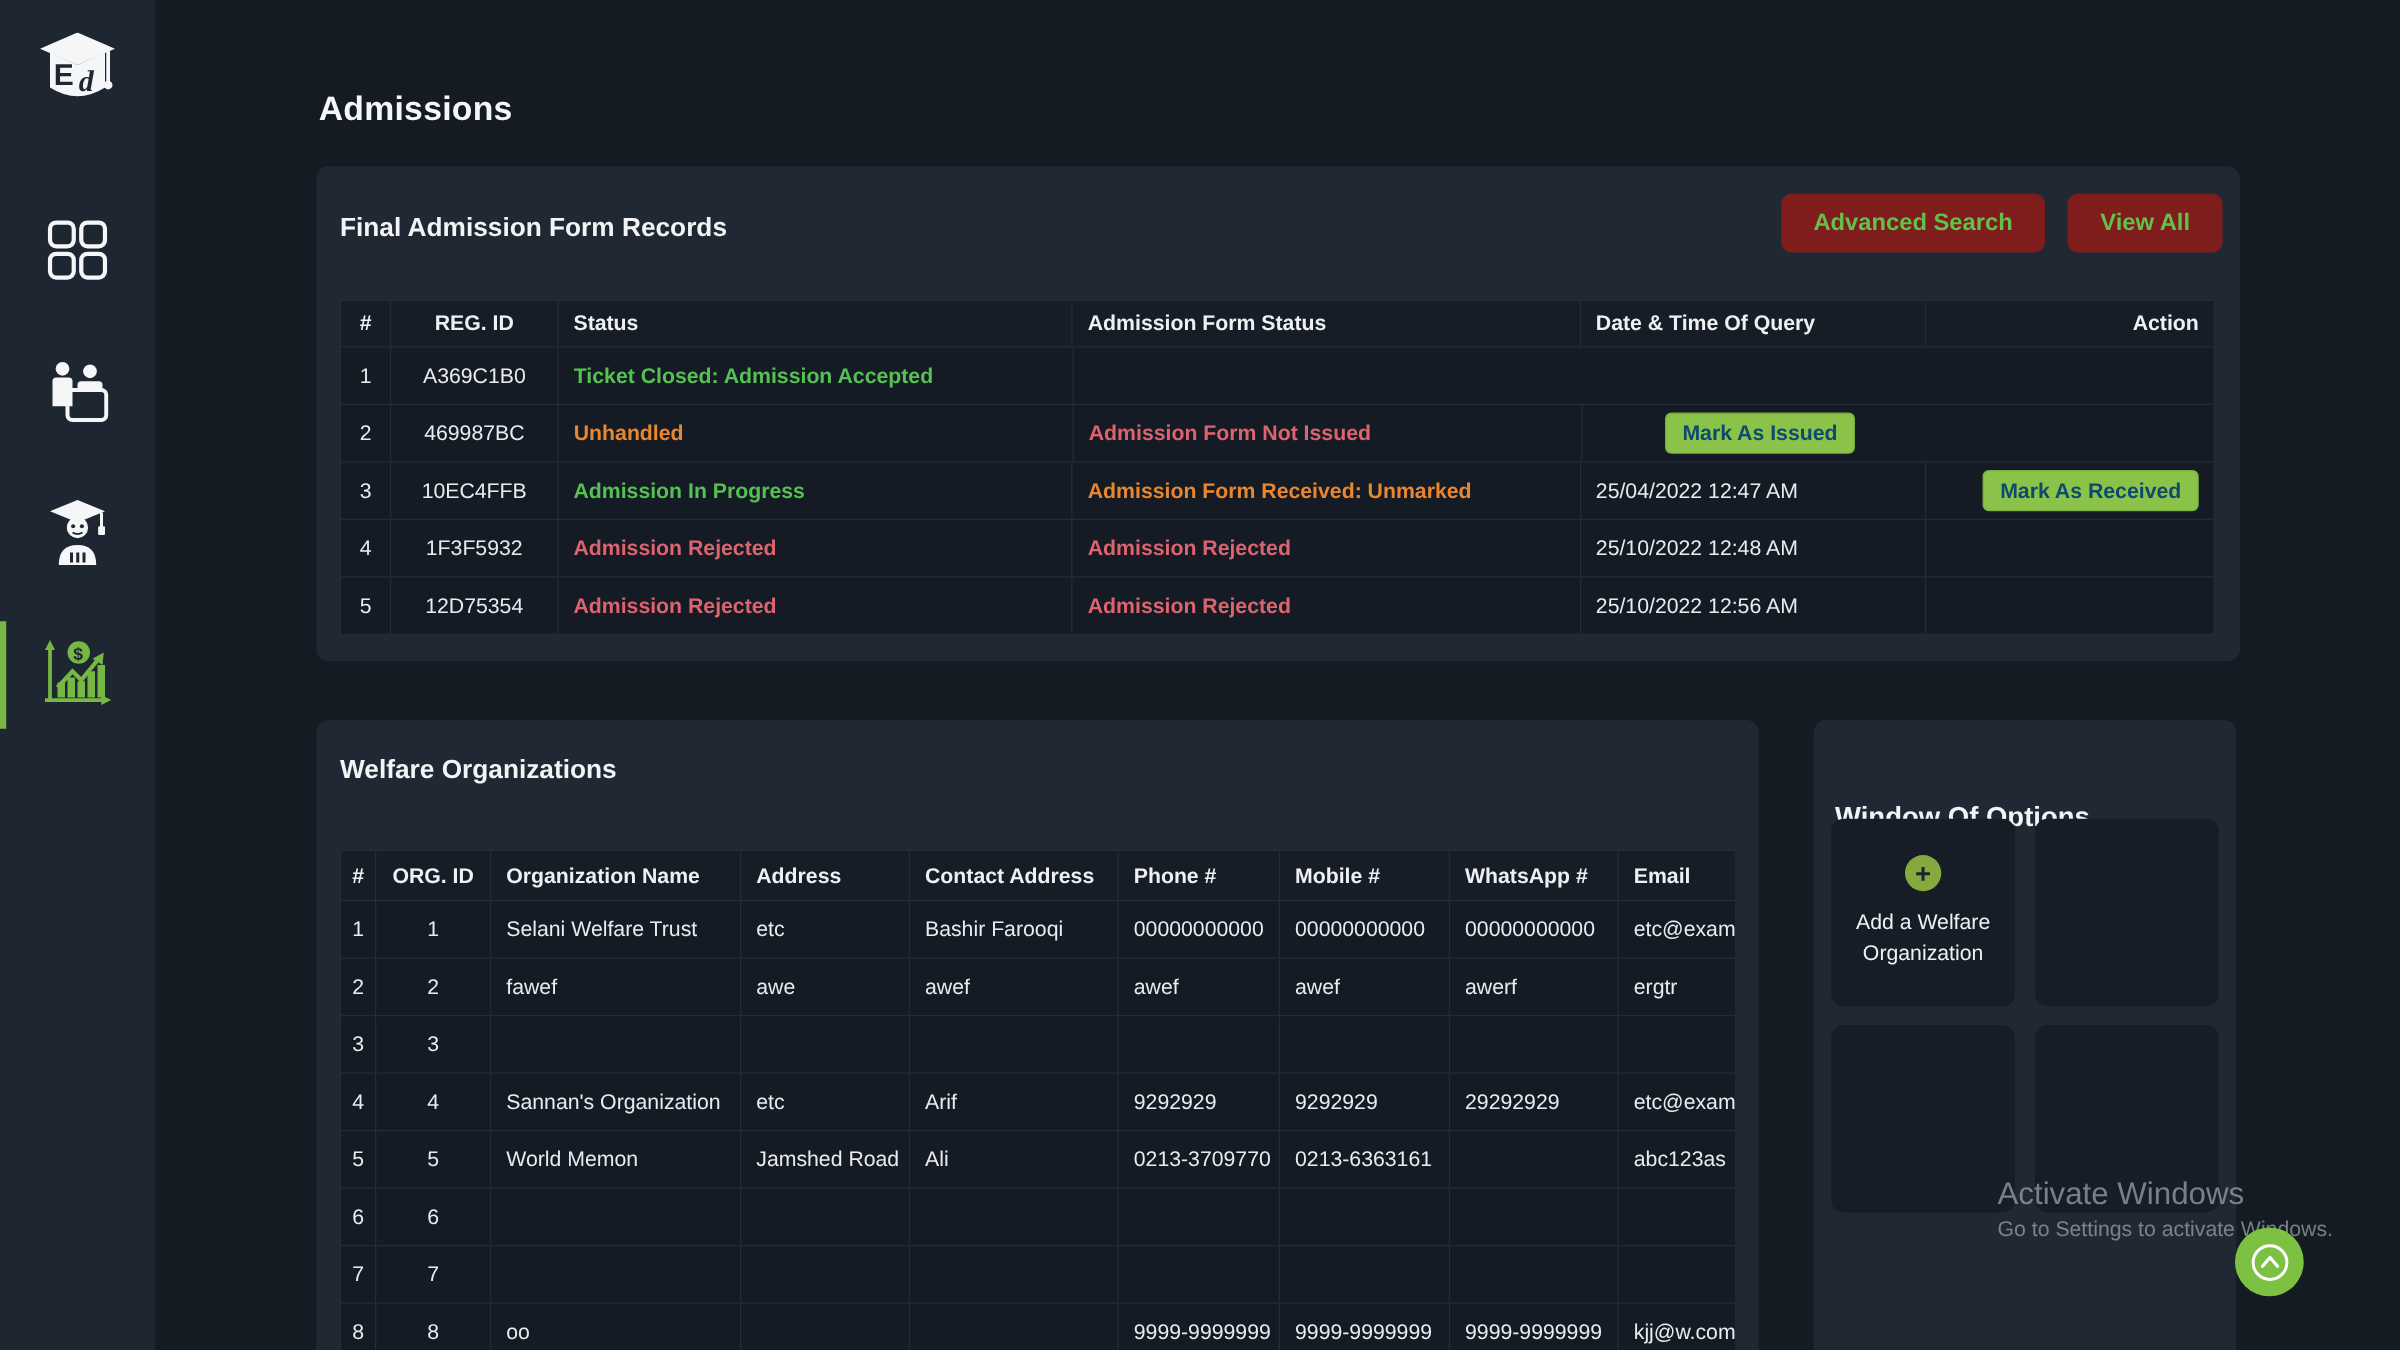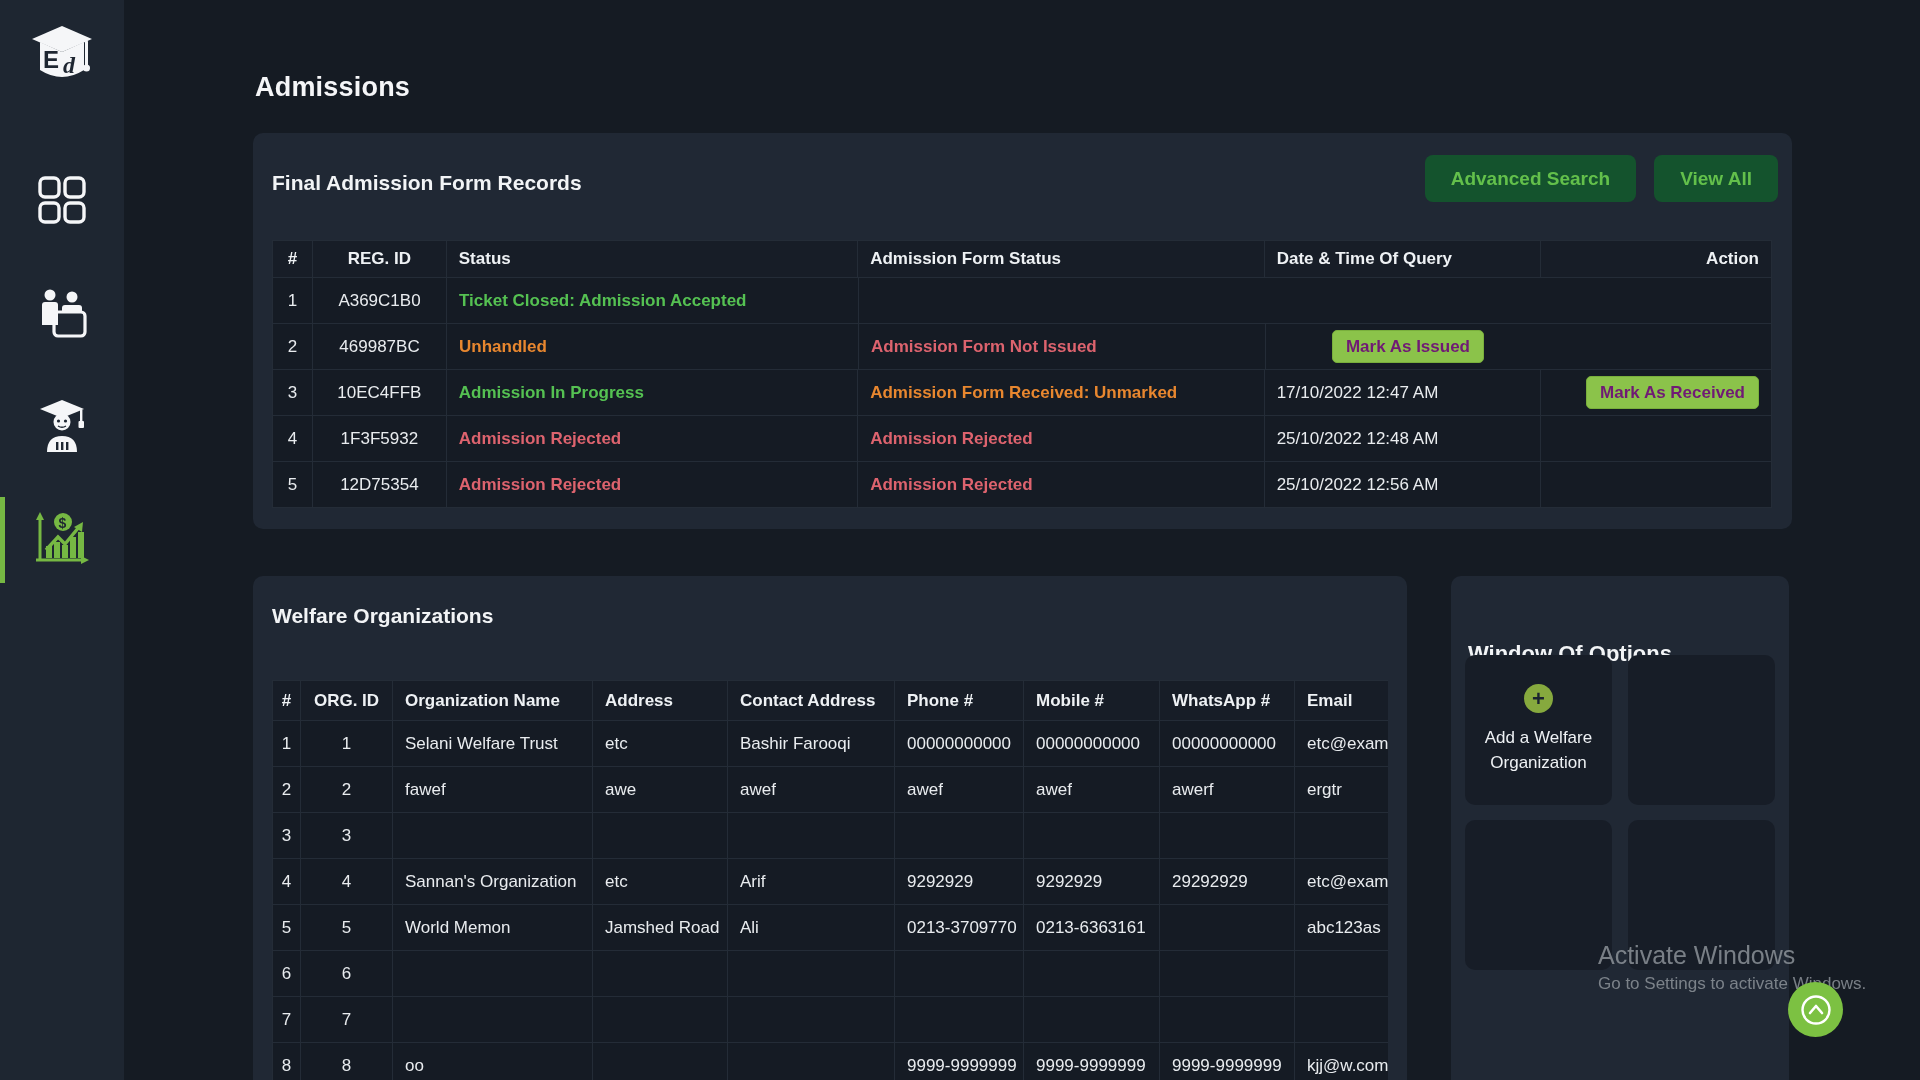--- a/index.html
+++ b/index.html
@@ -34,21 +34,21 @@
   .card {
     position:absolute; background:#202834; border-radius:10px;
   }
   .card-title { font-size:21px; font-weight:bold; color:#f2f4f6; }
 
   
   .adm-card { left:129px; top:133px; width:1539px; height:396px; }
   .adm-card .card-title { position:absolute; left:19px; top:38px; }
   .adm-buttons { position:absolute; right:14px; top:22px; display:flex; gap:18px; }
   .ghost-btn {
-    background:#14532d; border:none; border-radius:8px; cursor:pointer;
+    background:#7f1d1d; border:none; border-radius:8px; cursor:pointer;
     height:47px; padding:0 26px;
     color:#63c04b; font-size:19px; font-weight:bold;
     font-family:"Liberation Sans", sans-serif;
   }
   
   .tbl { position:absolute; border:1px solid #242c37; }
   .tr { display:flex; border-top:1px solid #242c37; background:#151b24; }
   .tr:first-child { border-top:none; }
   .tr.head { background:#171d27; }
   .td, .th {
@@ -59,21 +59,21 @@
   .th { font-weight:bold; color:#eef1f4; }
   .ta-c { justify-content:center; padding:0 2px; }
   .ta-r { justify-content:flex-end; }
   .c-green  { color:#55c152; font-weight:bold; }
   .c-orange { color:#e8872f; font-weight:bold; }
   .c-red    { color:#dd636e; font-weight:bold; }
   .adm-tbl { left:19px; top:107px; width:1500px; }
   .adm-tbl .tr.head { height:36px; }
   .adm-tbl .tr { height:46px; }
   .action-btn {
-    background:#8bc34a; color:#701a75; border:1px solid #79af3c; border-radius:5px;
+    background:#8bc34a; color:#0c4a6e; border:1px solid #79af3c; border-radius:5px;
     height:33px; padding:0 13px; font-size:17px; font-weight:bold; cursor:pointer;
     font-family:"Liberation Sans", sans-serif;
   }
   
   .wel-card { left:129px; top:576px; width:1154px; height:520px; }
   .wel-card .card-title { position:absolute; left:19px; top:28px; }
   .wel-clip { position:absolute; left:19px; top:104px; width:1116px; height:416px; overflow:hidden; }
   .wel-tbl { position:relative; width:1196px; border:1px solid #242c37; }
   .wel-tbl .tr.head { height:39px; }
   .wel-tbl .tr { height:46px; }
@@ -211,21 +211,21 @@
           <div class="td c-red" style="width: 407px;">Admission Form Not Issued</div>
           <div class="td ta-r" style="width: 230px;">
             <button class="action-btn">Mark As Issued</button>
           </div>
         </div>
         <div class="tr">
           <div class="td ta-c" style="width: 40px;">3</div>
           <div class="td ta-c" style="width: 134px;">10EC4FFB</div>
           <div class="td c-green" style="width: 412px;">Admission In Progress</div>
           <div class="td c-orange" style="width: 407px;">Admission Form Received: Unmarked</div>
-          <div class="td" style="width: 277px;">17/10/2022 12:47 AM</div>
+          <div class="td" style="width: 277px;">25/04/2022 12:47 AM</div>
           <div class="td ta-r" style="width: 230px;">
             <button class="action-btn">Mark As Received</button>
           </div>
         </div>
         <div class="tr">
           <div class="td ta-c" style="width: 40px;">4</div>
           <div class="td ta-c" style="width: 134px;">1F3F5932</div>
           <div class="td c-red" style="width: 412px;">Admission Rejected</div>
           <div class="td c-red" style="width: 407px;">Admission Rejected</div>
           <div class="td" style="width: 277px;">25/10/2022 12:48 AM</div>

